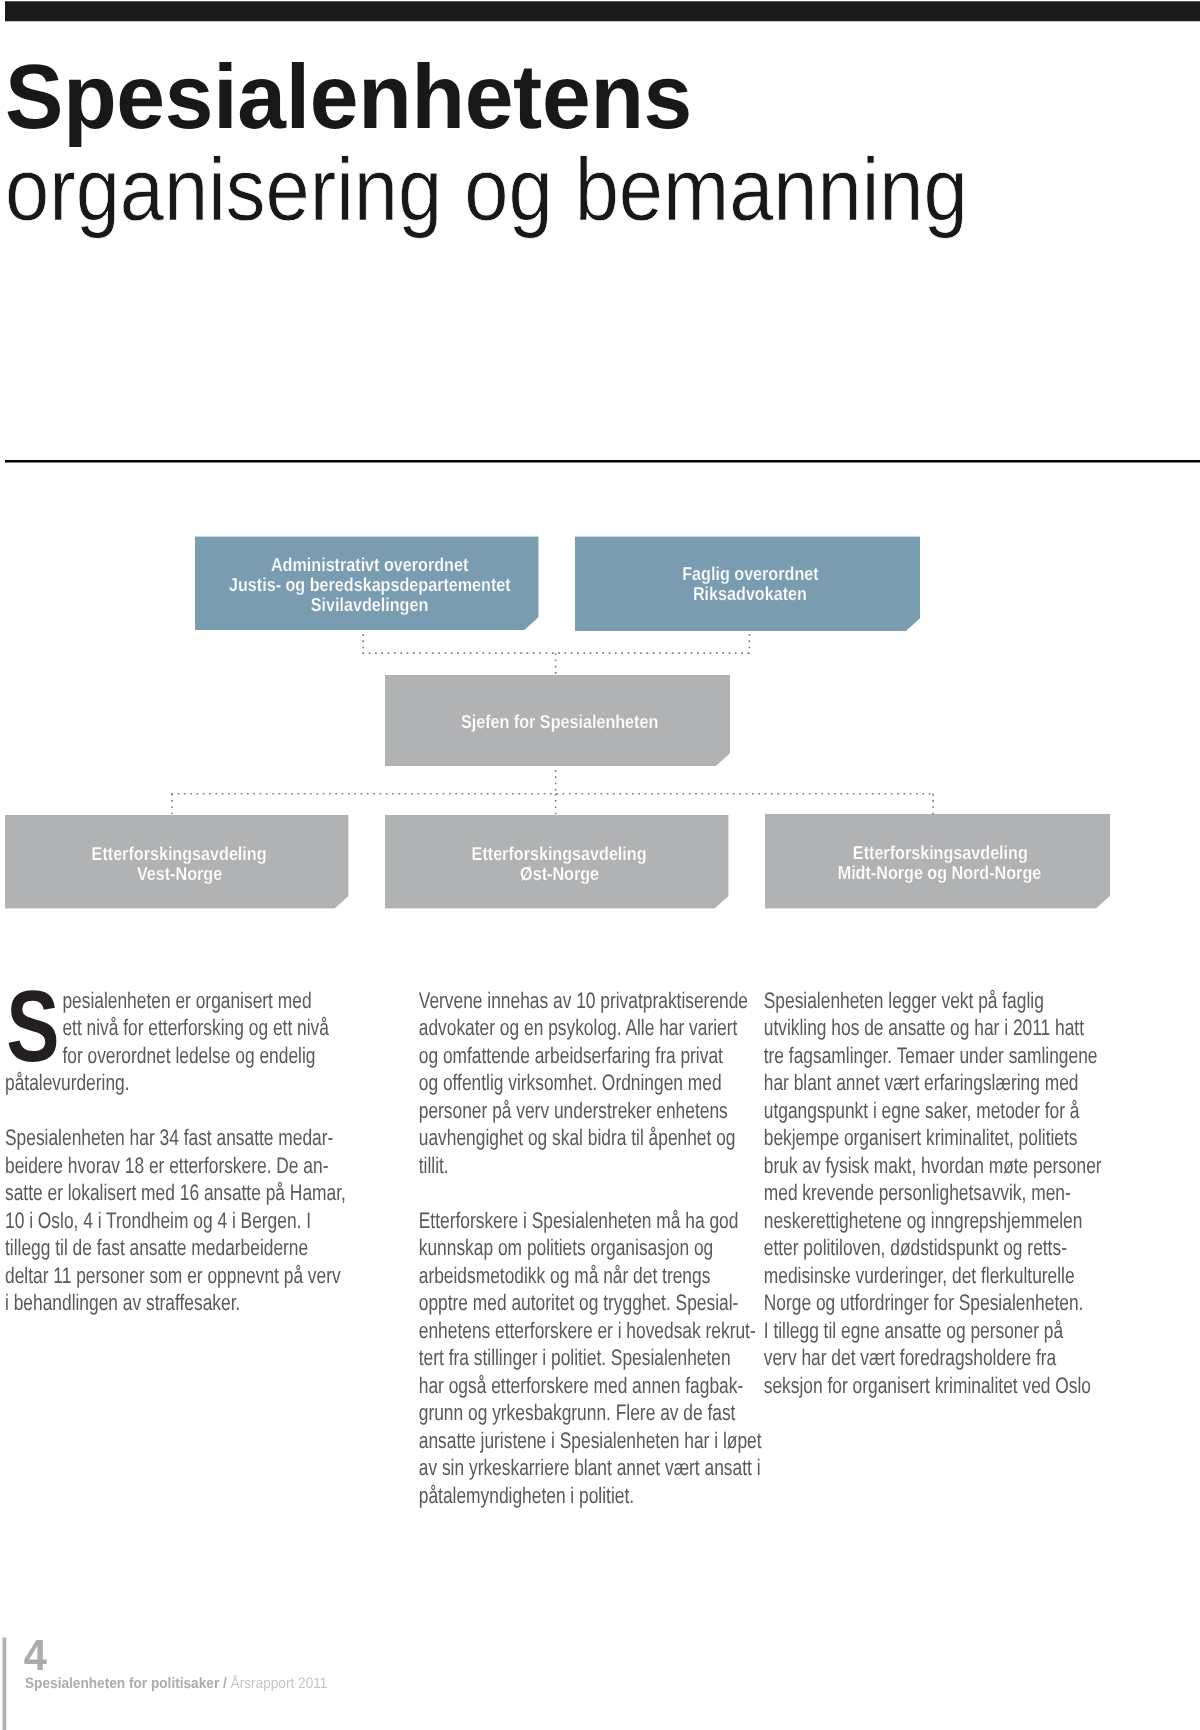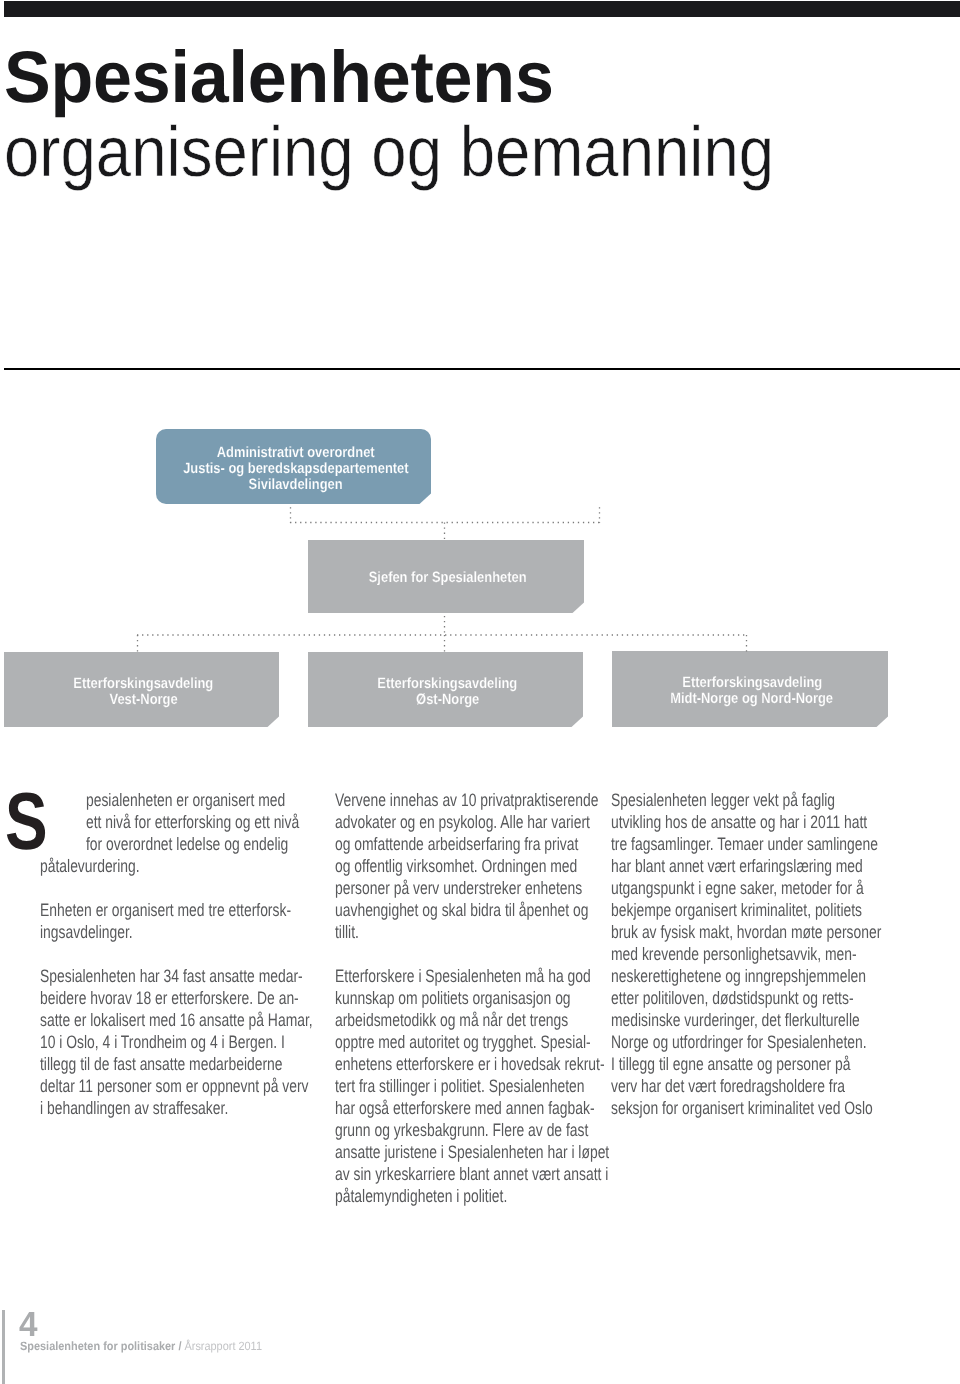--- a/index.html
+++ b/index.html
@@ -27,36 +27,36 @@
   .gray .ln{-webkit-text-stroke:0.18px #b0b2b4;}
   .chamfer{clip-path:polygon(0 0, 100% 0, 100% calc(100% - 10.5px), calc(100% - 11.5px) 100%, 0 100%);}
 
   .connectors{position:absolute;left:0;top:0;width:960px;height:1384px;pointer-events:none;}
   .connectors path{fill:none;stroke:#7b7b7b;stroke-width:1.3;stroke-dasharray:1.3 3.75;stroke-linecap:butt;}
 
   
   .col{position:absolute;top:789px;width:282px;color:#58595b;font-size:18px;line-height:22px;}
   .col p{margin:0 0 22px 0;}
   .col .ln{display:block;white-space:nowrap;transform:scaleX(0.772);transform-origin:0 50%;}
-  #col1{left:4px;margin-left:36px;}
+  #col1{left:4px;}
   #col2{left:307px;margin-left:28px;}
   #col3{left:611px;}
   .dropcap{position:absolute;left:5px;top:782px;font-size:81px;font-weight:700;
            line-height:81px;color:#231f20;transform:scaleX(0.788);transform-origin:0 0;}
   #col1 .first-par .ln:nth-child(1),#col1 .first-par .ln:nth-child(2),#col1 .first-par .ln:nth-child(3){padding-left:59.5px;}
 
   
   .footrule{position:absolute;left:2px;top:1310px;width:3px;height:74px;background:#b0b2b4;}
   .pagenum{position:absolute;left:19px;top:1306.5px;font-size:35px;font-weight:700;color:#aaacae;
            line-height:35px;transform:scaleX(0.95);transform-origin:0 0;}
   .footline{position:absolute;left:20px;top:1340px;font-size:12px;color:#aaacae;white-space:nowrap;
             line-height:12px;transform:scaleX(0.91);transform-origin:0 0;}
   .footline b{font-weight:700;color:#aaacae;}
   .footline span.light{font-weight:400;color:#c3c4c6;}
-  #node-admin{left:156px;top:429px;width:275px;height:75px;border-radius:10px;}
+  #node-admin{left:156px;top:429px;width:275px;height:75px;}
   #node-faglig{left:460px;top:429px;width:276px;height:76px;padding-top:1px;}
   #node-sjef{left:308px;top:540px;width:276px;height:73px;padding-top:2px;}
   #node-vest{left:4px;top:652px;width:275px;height:75px;}
   #node-ost{left:308px;top:652px;width:275px;height:75px;}
   #node-midt{left:612px;top:651px;width:276px;height:76px;}
 </style>
 </head>
 <body>
 
 <div class="page">
@@ -67,20 +67,24 @@
   <div class="title title-2">organisering og bemanning</div>
 
   <div class="hrule"></div>
 
   <div class="node blue chamfer" id="node-admin">
     <span class="ln">Administrativt overordnet</span>
     <span class="ln">Justis- og beredskapsdepartementet</span>
     <span class="ln">Sivilavdelingen</span>
   </div>
 
+  <div class="node blue chamfer" id="node-faglig">
+    <span class="ln">Faglig overordnet</span>
+    <span class="ln">Riksadvokaten</span>
+  </div>
 
   <div class="node gray chamfer" id="node-sjef">
     <span class="ln">Sjefen for Spesialenheten</span>
   </div>
 
   <div class="node gray chamfer" id="node-vest">
     <span class="ln">Etterforskingsavdeling</span>
     <span class="ln">Vest-Norge</span>
   </div>
 
@@ -106,24 +110,20 @@
     <path d="M746.5 635 V652.5"></path>
   </svg>
 
   <div class="dropcap">S</div>
   <div class="col" id="col1">
       <p class="first-par">
         <span class="ln">pesialenheten er organisert med</span>
         <span class="ln">ett nivå for etterforsking og ett nivå</span>
         <span class="ln">for overordnet ledelse og endelig</span>
         <span class="ln">påtalevurdering.</span>
-      </p>
-      <p>
-        <span class="ln">Enheten er organisert med tre etterforsk-</span>
-        <span class="ln">ingsavdelinger.</span>
       </p>
       <p>
         <span class="ln">Spesialenheten har 34 fast ansatte medar-</span>
         <span class="ln">beidere hvorav 18 er etterforskere. De an-</span>
         <span class="ln">satte er lokalisert med 16 ansatte på Hamar,</span>
         <span class="ln">10 i Oslo, 4 i Trondheim og 4 i Bergen. I</span>
         <span class="ln">tillegg til de fast ansatte medarbeiderne</span>
         <span class="ln">deltar 11 personer som er oppnevnt på verv</span>
         <span class="ln">i behandlingen av straffesaker.</span>
       </p>

